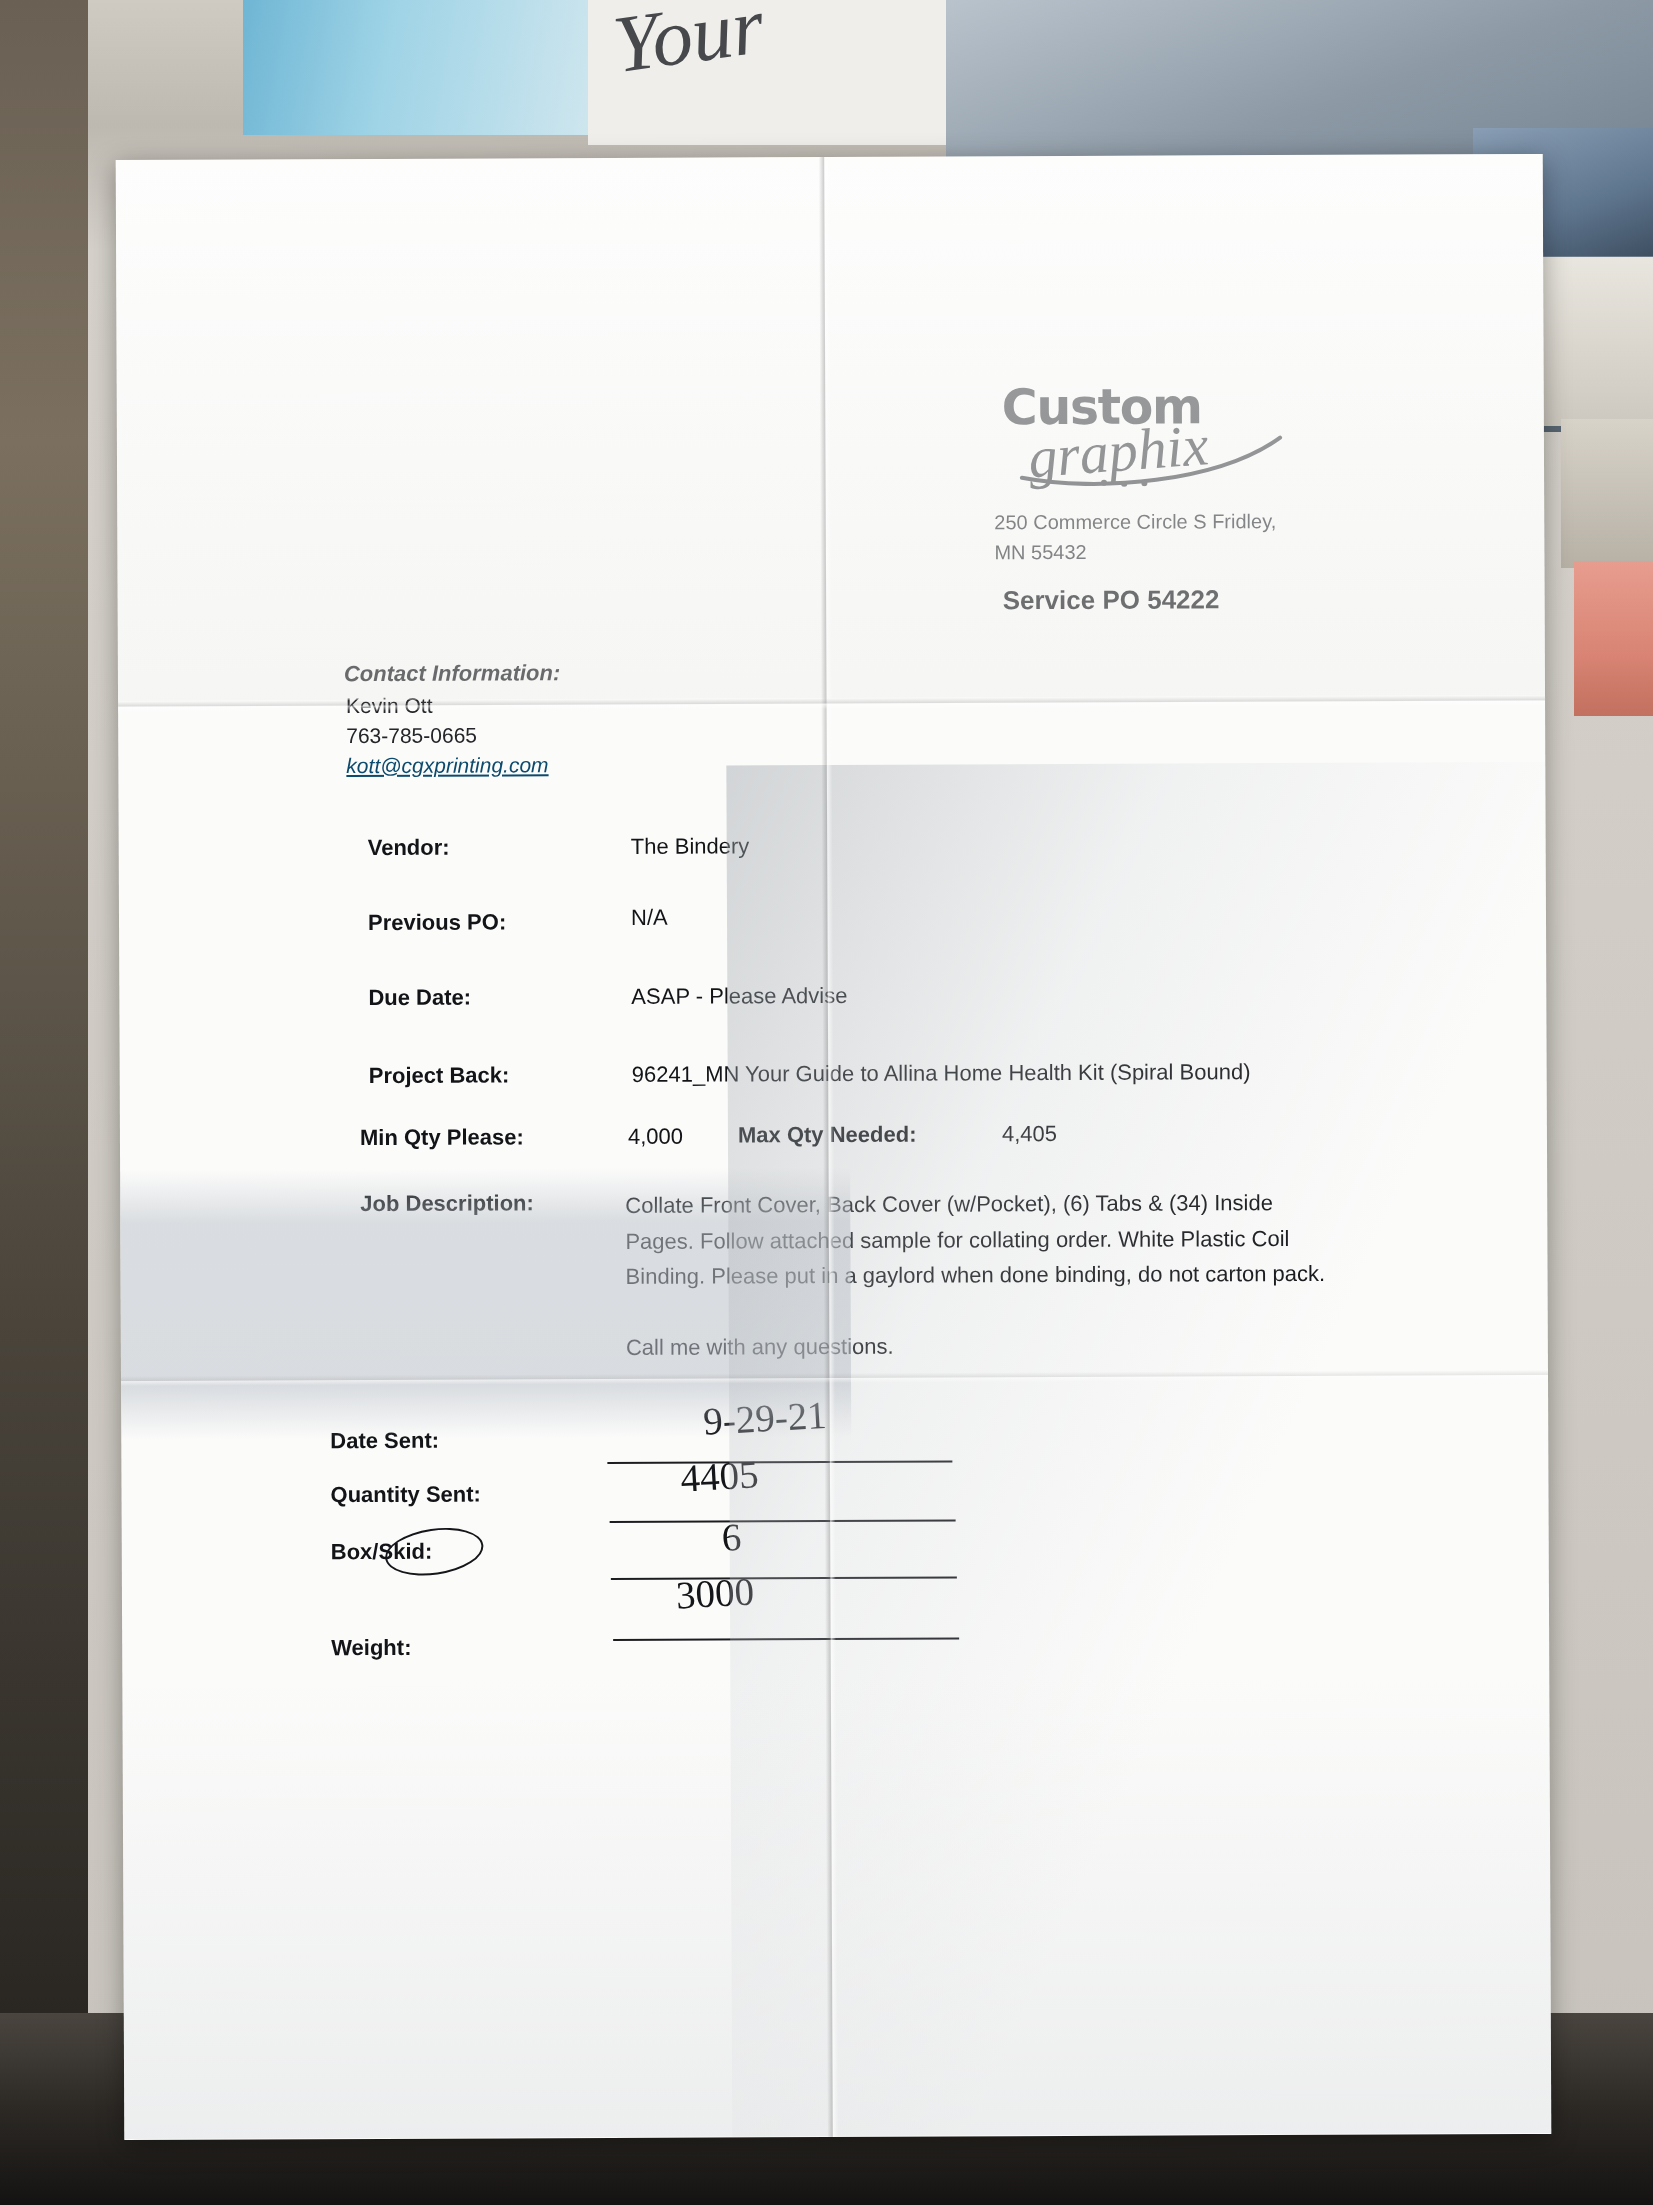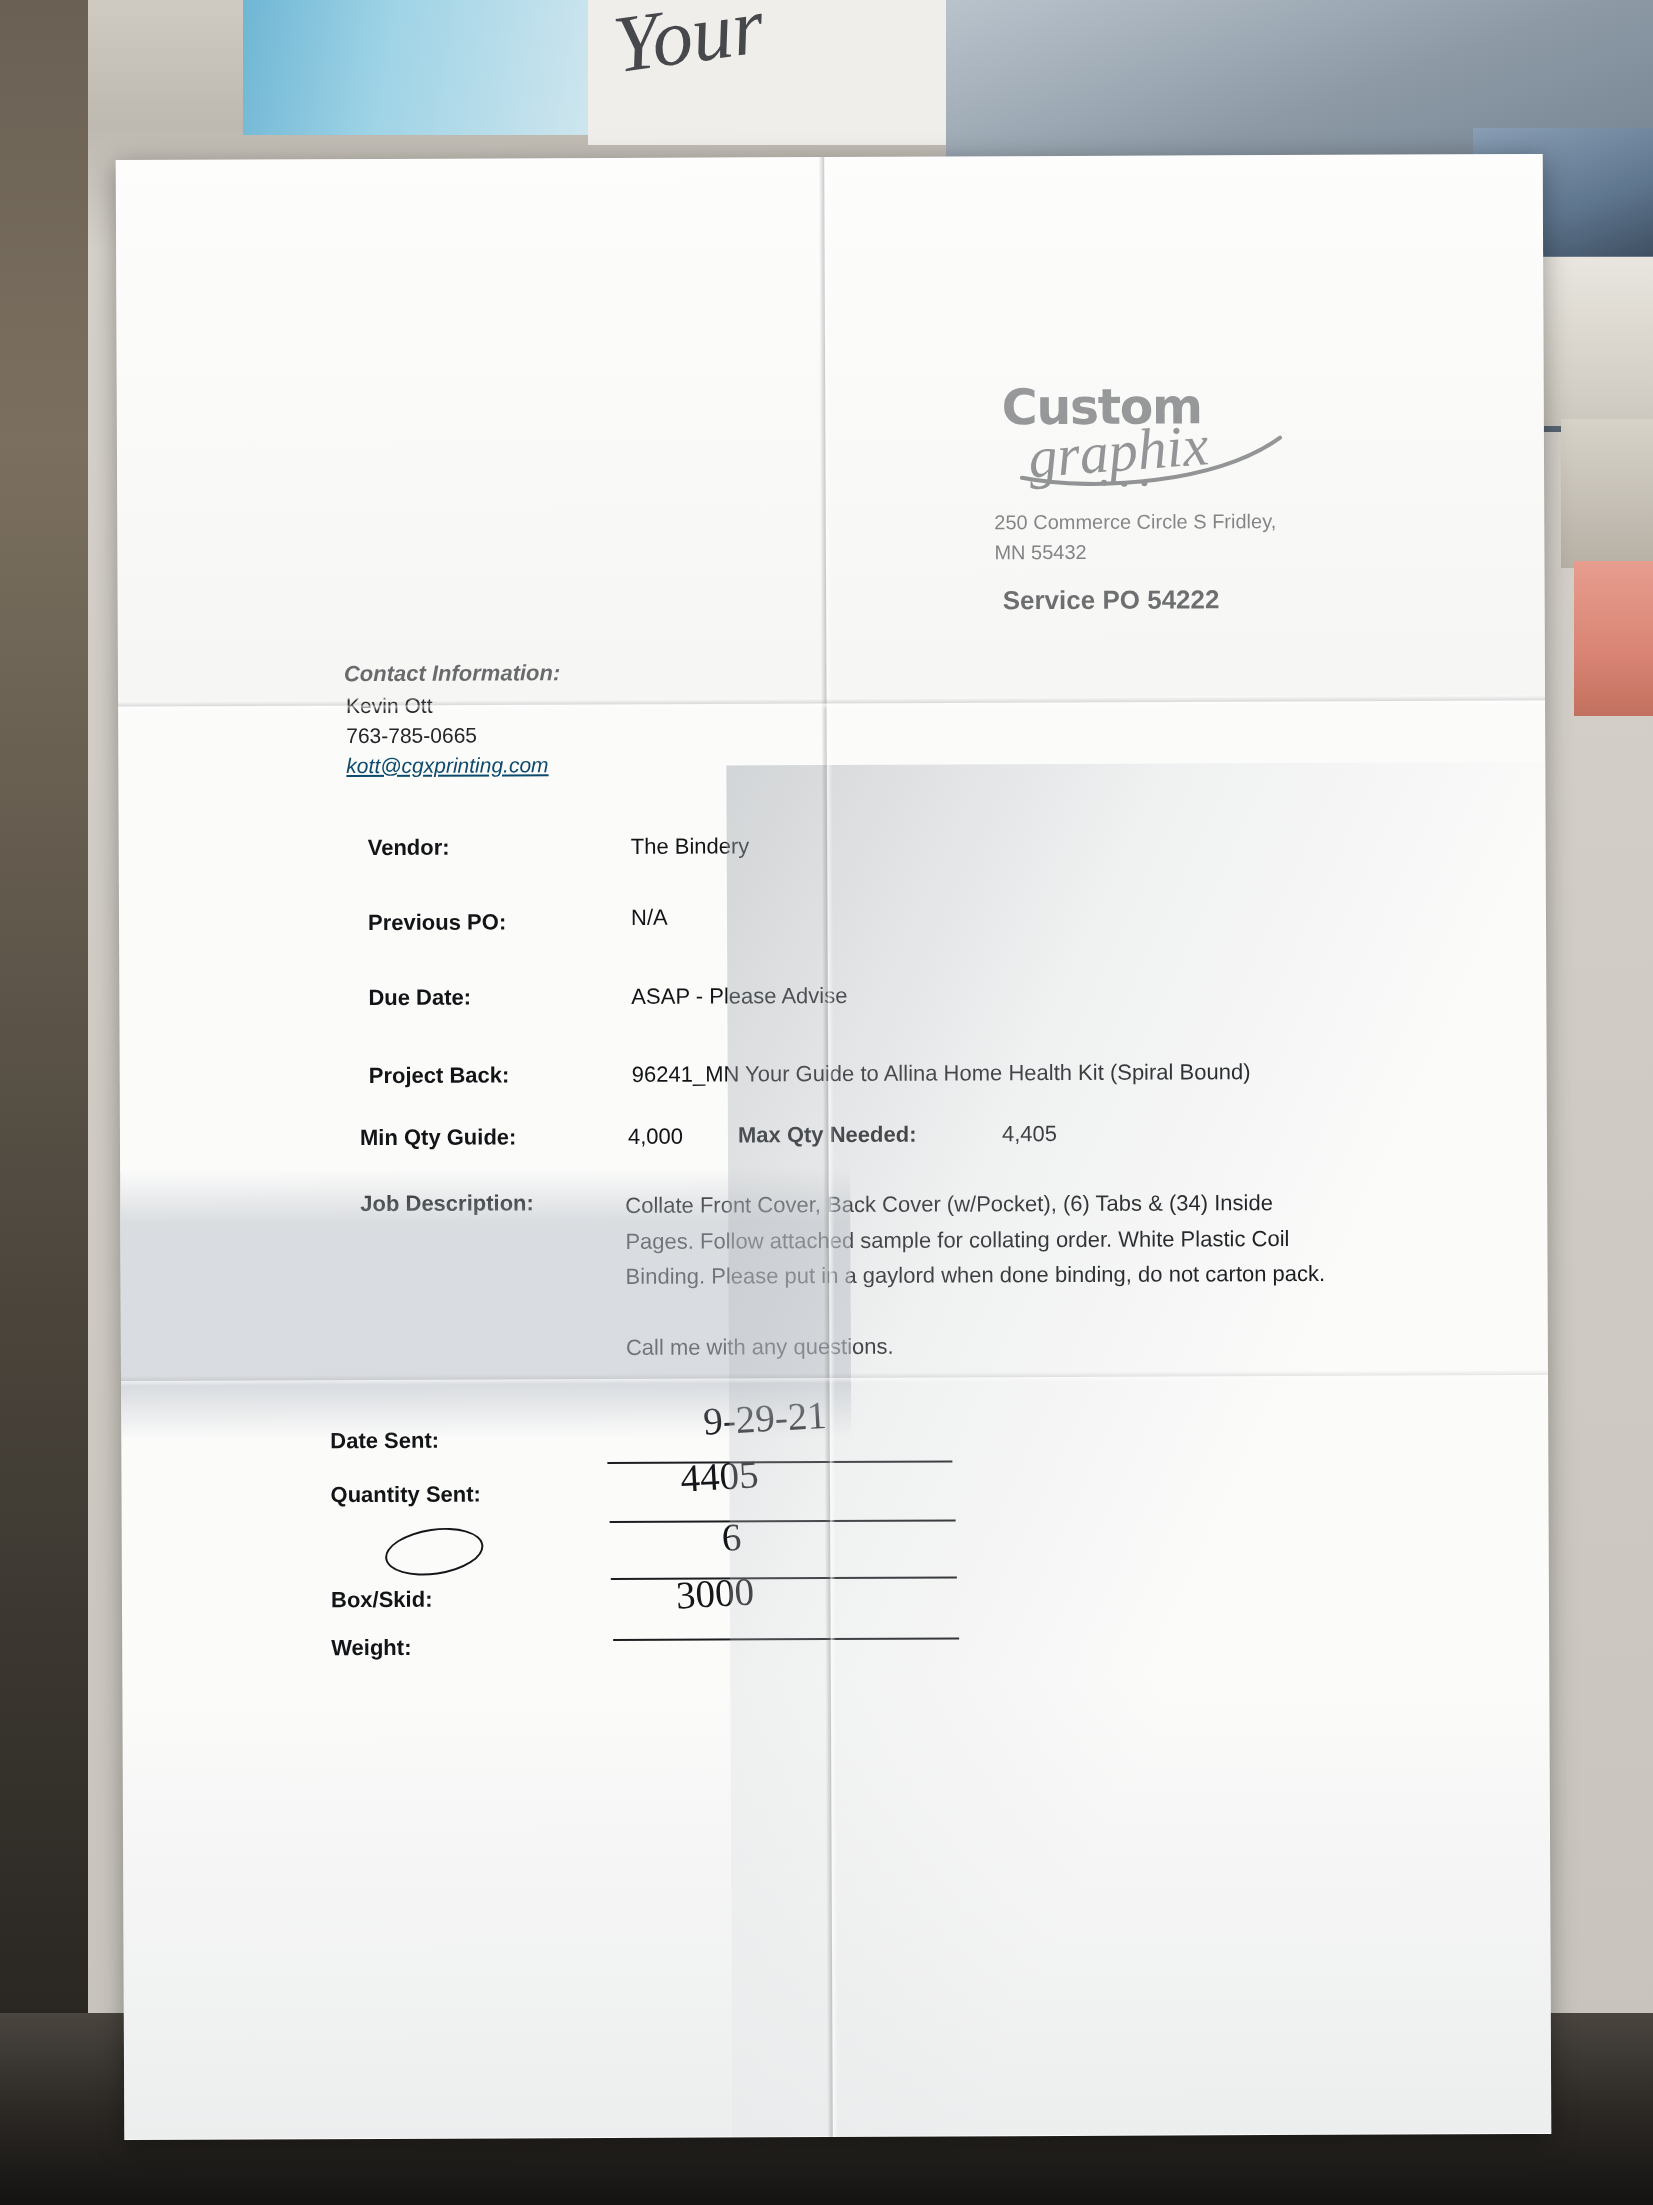--- a/index.html
+++ b/index.html
@@ -285,21 +285,21 @@
     </div>
 
     <div class="row" style="left:249px; top:904px;">
       <span class="lbl">Project Back:</span>
     </div>
     <div class="row" style="left:512px; top:904px; width:845px;">
       <span class="val">96241_MN Your Guide to Allina Home Health Kit (Spiral Bound)</span>
     </div>
 
     <div class="row" style="left:240px; top:966px;">
-      <span class="lbl">Min Qty Guide:</span>
+      <span class="lbl">Min Qty Please:</span>
     </div>
     <div class="row" style="left:508px; top:966px;">
       <span class="val">4,000</span>
     </div>
     <div class="row" style="left:618px; top:965px;">
       <span class="lbl">Max Qty Needed:</span>
     </div>
     <div class="row" style="left:882px; top:965px;">
       <span class="val">4,405</span>
     </div>
@@ -319,21 +319,21 @@
     </div>
     <div class="rule" style="left:486px; top:1304px; width:345px;"></div>
     <div class="hand" style="left:582px; top:1238px;">9-29-21</div>
 
     <div class="row" style="left:209px; top:1323px;">
       <span class="lbl">Quantity Sent:</span>
     </div>
     <div class="rule" style="left:488px; top:1363px; width:346px;"></div>
     <div class="hand" style="left:559px; top:1296px;">4405</div>
 
-    <div class="row" style="left:209px; top:1380px;margin-top:48px;">
+    <div class="row" style="left:209px; top:1380px;">
       <span class="lbl">Box/Skid:</span>
     </div>
     <div class="circle-skid" style="left:263px; top:1370px; width:95px; height:42px;"></div>
     <div class="rule" style="left:489px; top:1420px; width:346px;"></div>
     <div class="hand" style="left:600px; top:1357px;">6</div>
 
     <div class="row" style="left:209px; top:1476px;">
       <span class="lbl">Weight:</span>
     </div>
     <div class="rule" style="left:491px; top:1481px; width:346px;"></div>

